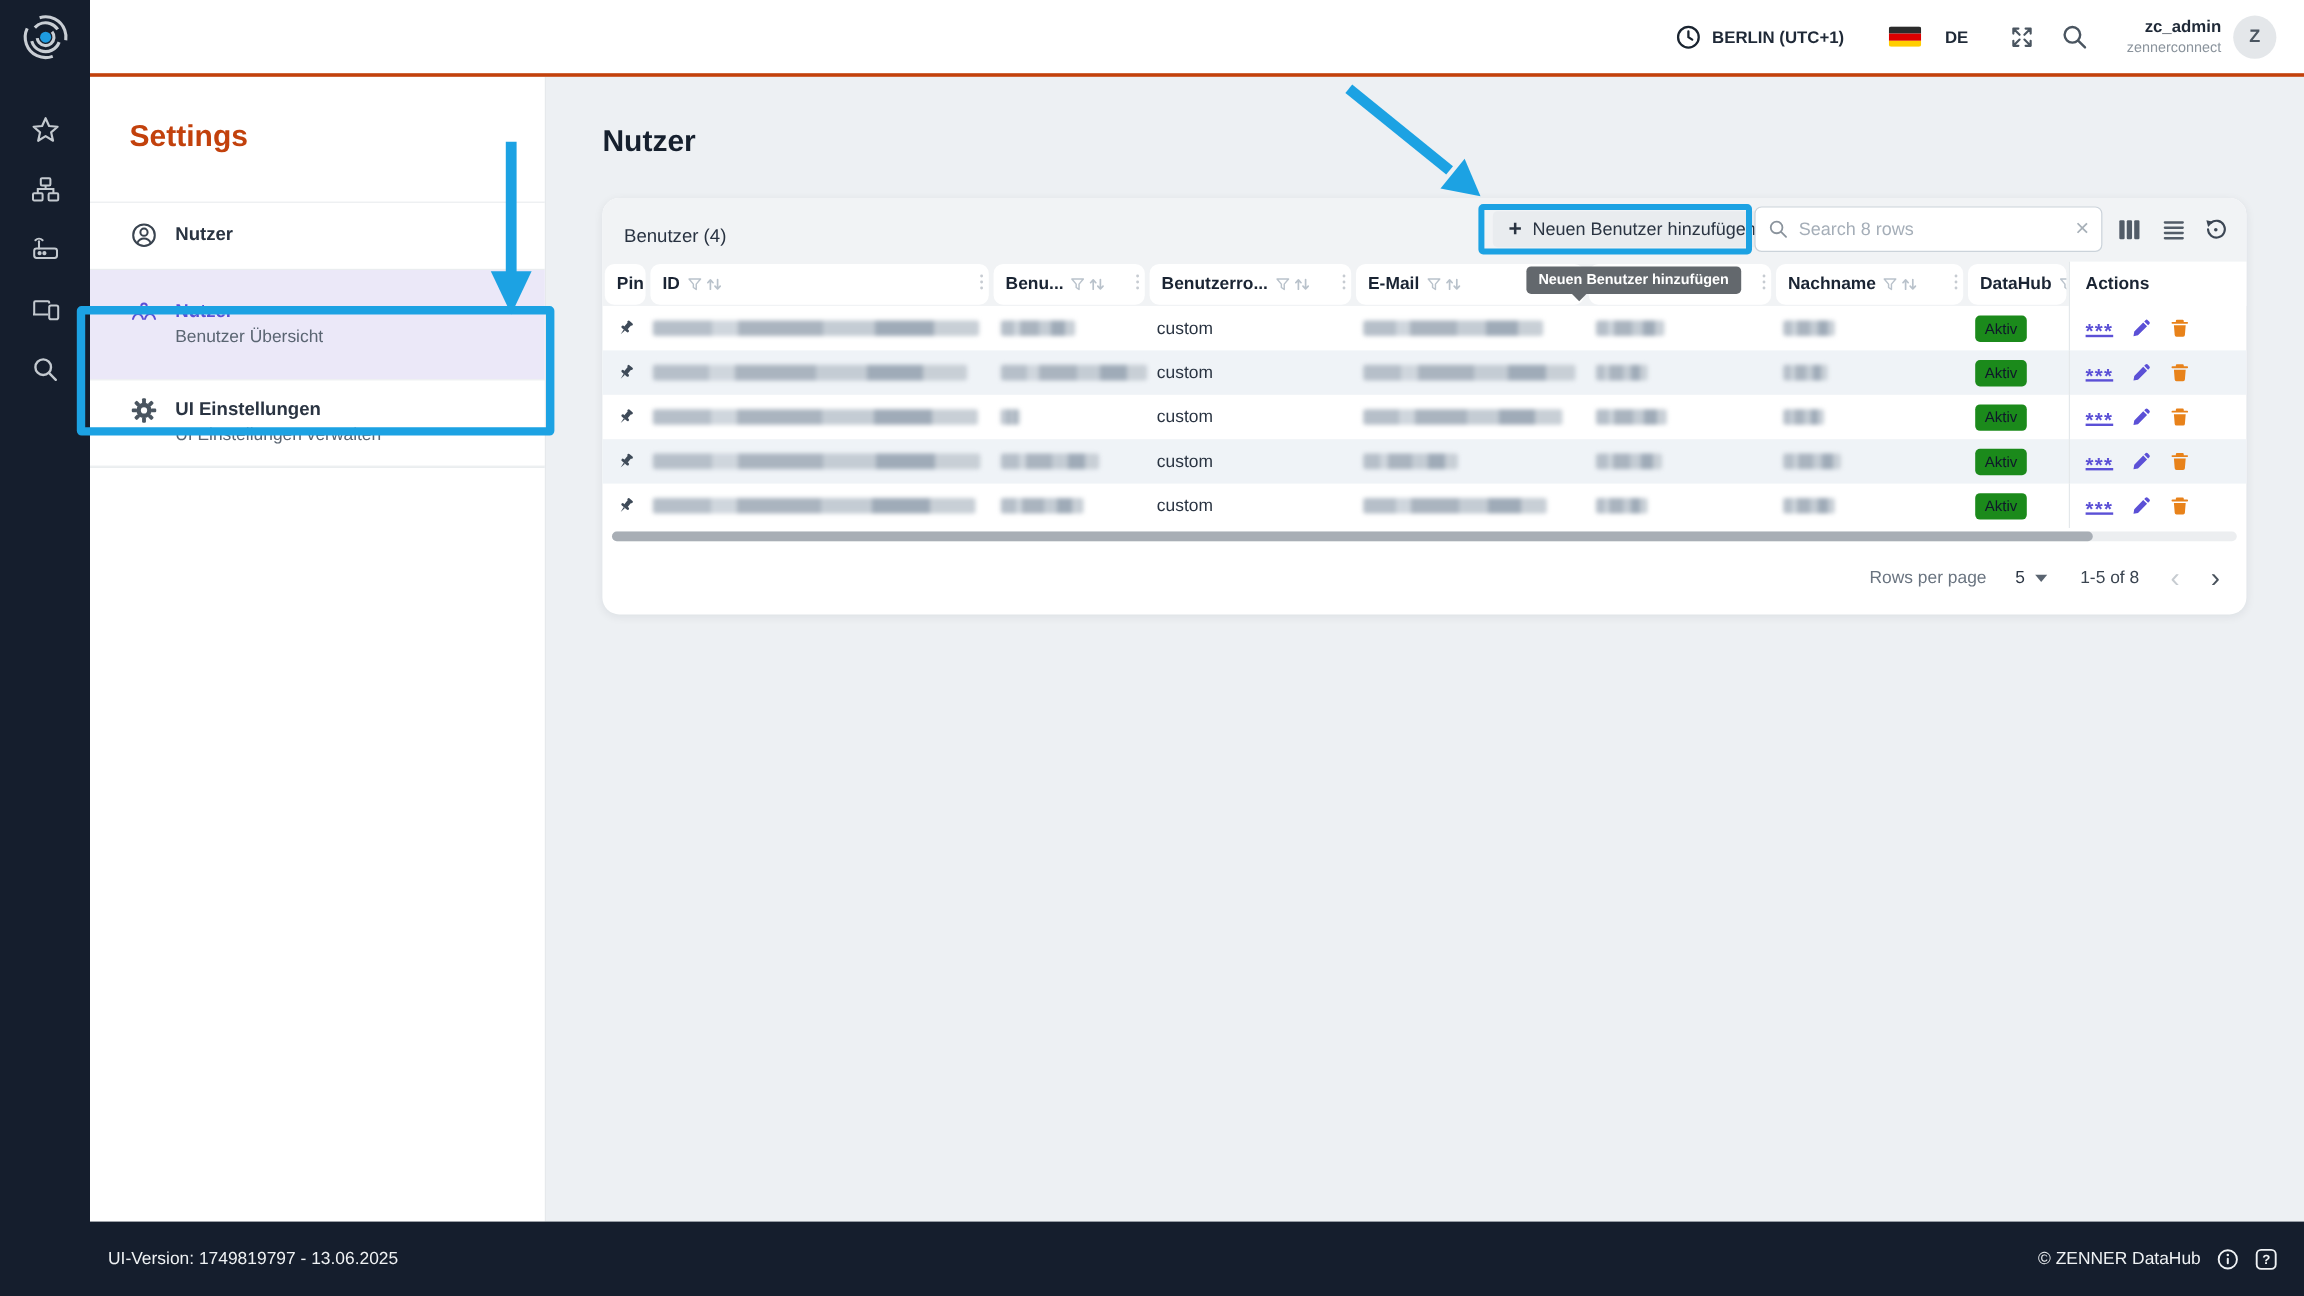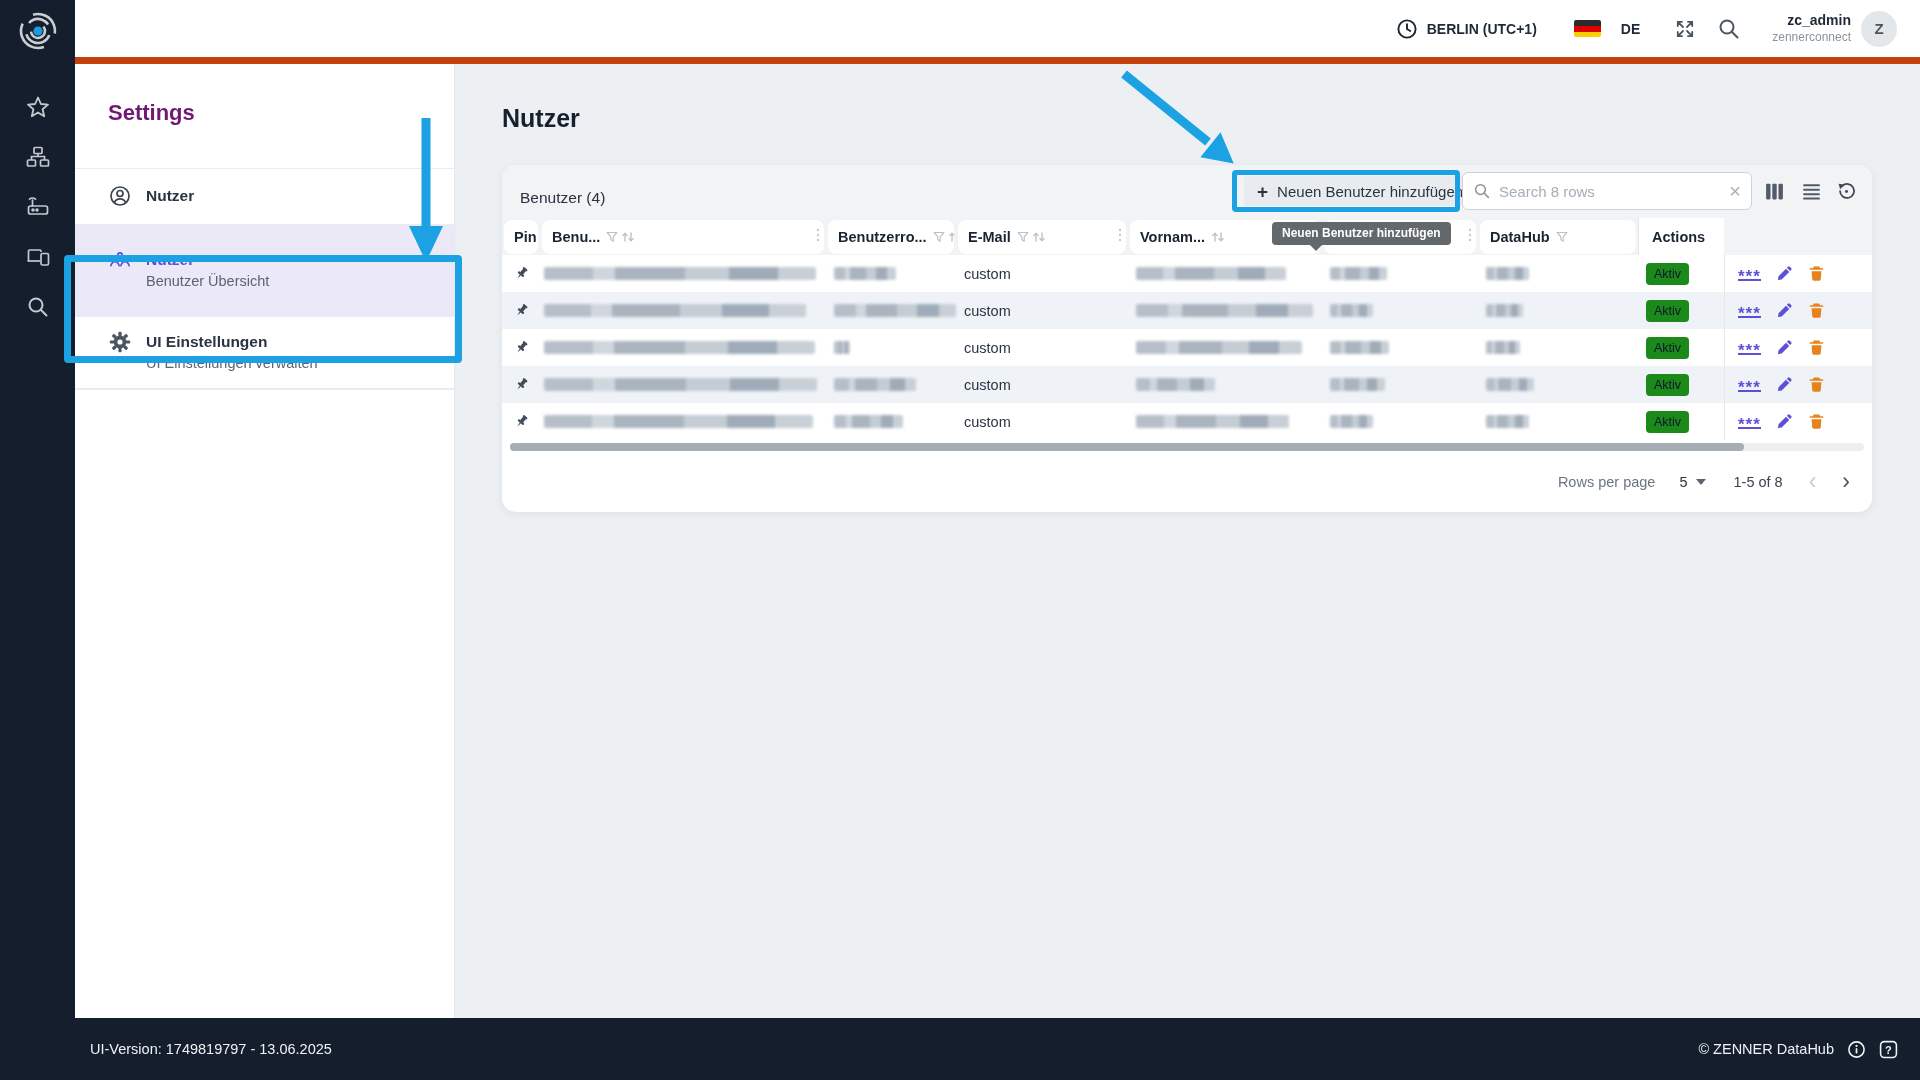--- a/index.html
+++ b/index.html
@@ -7,36 +7,36 @@
     font-family:"Liberation Sans","DejaVu Sans",sans-serif; background:#EDF0F3; color:#2A3442; }
 
   
   .rail { position:absolute; left:0; top:0; width:75px; height:1080px; background:#151E2D; z-index:30;
     display:flex; flex-direction:column; align-items:center; }
   .rail .logo { margin-top:8px; margin-bottom:24px; }
   .rail .ric { width:24px; height:24px; margin:13px 0; cursor:pointer; }
 
   
   .topbar { position:absolute; left:75px; top:0; right:0; height:64px; background:#fff;
-    border-bottom:7px solid #c2410c; display:flex; align-items:center; justify-content:flex-end; z-index:20; }
+    border-bottom:3px solid #c2410c; display:flex; align-items:center; justify-content:flex-end; z-index:20; }
   .tz { display:flex; align-items:center; gap:8px; font-weight:bold; font-size:14px; color:#1F2937; }
   .lang { display:flex; align-items:center; gap:20px; margin-left:37px; font-weight:bold; font-size:14px; color:#1F2937; }
   .flag { width:27px; height:17px; border-radius:2px; overflow:hidden; display:block; }
   .tb-ic { width:24px; height:24px; }
   .ic-expand { margin-left:33px; } .ic-search { margin-left:20px; }
   .userblock { margin-left:31px; text-align:right; line-height:1.25; }
   .userblock .uname { font-weight:bold; font-size:14px; color:#1F2937; }
   .userblock .uorg { font-size:12px; color:#8A939C; }
   .avatar { width:36px; height:36px; border-radius:50%; background:#E4E7EA; color:#4A5560;
     font-weight:bold; font-size:15px; display:flex; align-items:center; justify-content:center; margin-left:10px; margin-right:23px; }
 
   
   .panel { position:absolute; left:75px; top:64px; width:380px; bottom:62px; background:#fff;
     border-right:1px solid #E6E9EC; z-index:10; }
-  .panel h1 { font-size:22px; font-weight:800; color:#701a75; padding:36px 0 0 33px; height:104px; }
+  .panel h1 { font-size:25px; font-weight:800; color:#c2410c; padding:36px 0 0 33px; height:104px; }
   .pdivider { height:1px; background:#EAEDEF; }
   .pitem { display:flex; padding:16px 20px 16px 33px; cursor:pointer; }
   .pitem .picon { width:24px; height:24px; flex:0 0 24px; margin-right:14px; margin-top:-1px; }
   .pitem .pt { font-size:15.5px; font-weight:bold; color:#2A3442; line-height:22px; }
   .pitem .ps { font-size:14.5px; color:#5A6572; line-height:21px; max-width:285px; }
   .pitem.active { background:#EBE8F8; padding-top:24px; padding-bottom:24px; }
   .pitem.active .pt { color:#5B50D6; }
 
   
   .main { position:absolute; left:455px; top:64px; right:0; bottom:62px; background:#EDF0F3; }
@@ -292,20 +292,43 @@
     </svg>
 
     <div class="grid hrow">
       <div class="hcell">
           <div class="chip">
         <span>Pin</span>
           </div>
         </div>
       <div class="hcell">
           <div class="chip">
+        <span>ID</span>
+        <span class="hics">
+          <svg width="12" height="12" viewBox="0 0 12 12" fill="none" stroke="#B9C2CB" stroke-width="1.2" stroke-linejoin="round">
+                <path d="M1.2 1.5 H10.8 L7.2 5.8 V10.2 L4.8 8.6 V5.8 Z"></path>
+              </svg>
+          <svg width="14" height="14" viewBox="0 0 14 14" fill="none" stroke="#B9C2CB" stroke-width="1.4" stroke-linecap="round" stroke-linejoin="round">
+                <path d="M4 11 V3.4 M1.8 5.6 L4 3.2 L6.2 5.6"></path>
+                <path d="M10 3 V10.6 M7.8 8.4 L10 10.8 L12.2 8.4"></path>
+              </svg>
+        </span>
+        <span class="dots">
+          <svg width="4" height="14" viewBox="0 0 4 14">
+                <g fill="#C6CBD1">
+                  <circle cx="2" cy="2" r="1.2"></circle>
+                  <circle cx="2" cy="7" r="1.2"></circle>
+                  <circle cx="2" cy="12" r="1.2"></circle>
+                </g>
+              </svg>
+        </span>
+          </div>
+        </div>
+      <div class="hcell">
+          <div class="chip">
         <span>Benu...</span>
         <span class="hics">
           <svg width="12" height="12" viewBox="0 0 12 12" fill="none" stroke="#B9C2CB" stroke-width="1.2" stroke-linejoin="round">
                 <path d="M1.2 1.5 H10.8 L7.2 5.8 V10.2 L4.8 8.6 V5.8 Z"></path>
               </svg>
           <svg width="14" height="14" viewBox="0 0 14 14" fill="none" stroke="#B9C2CB" stroke-width="1.4" stroke-linecap="round" stroke-linejoin="round">
                 <path d="M4 11 V3.4 M1.8 5.6 L4 3.2 L6.2 5.6"></path>
                 <path d="M10 3 V10.6 M7.8 8.4 L10 10.8 L12.2 8.4"></path>
               </svg>
         </span>

